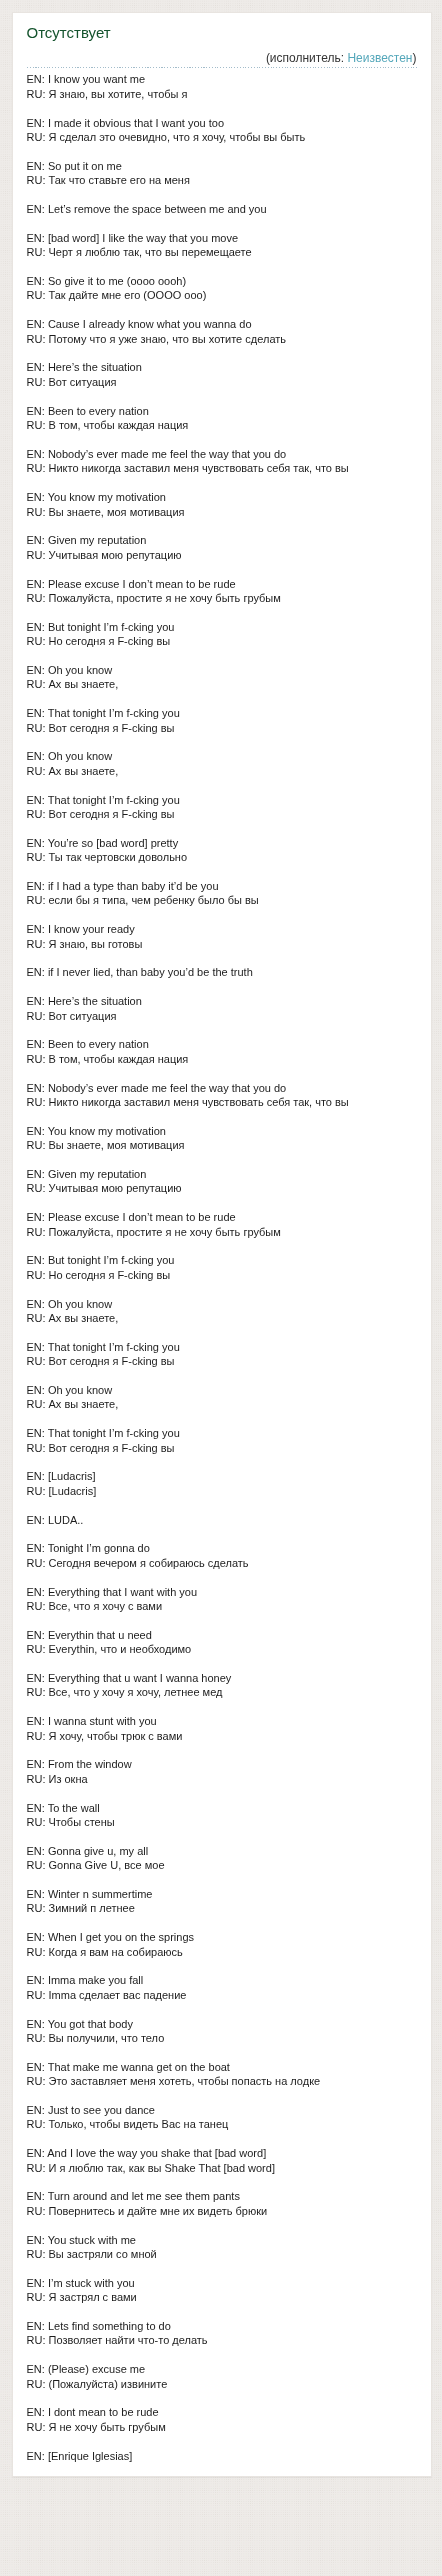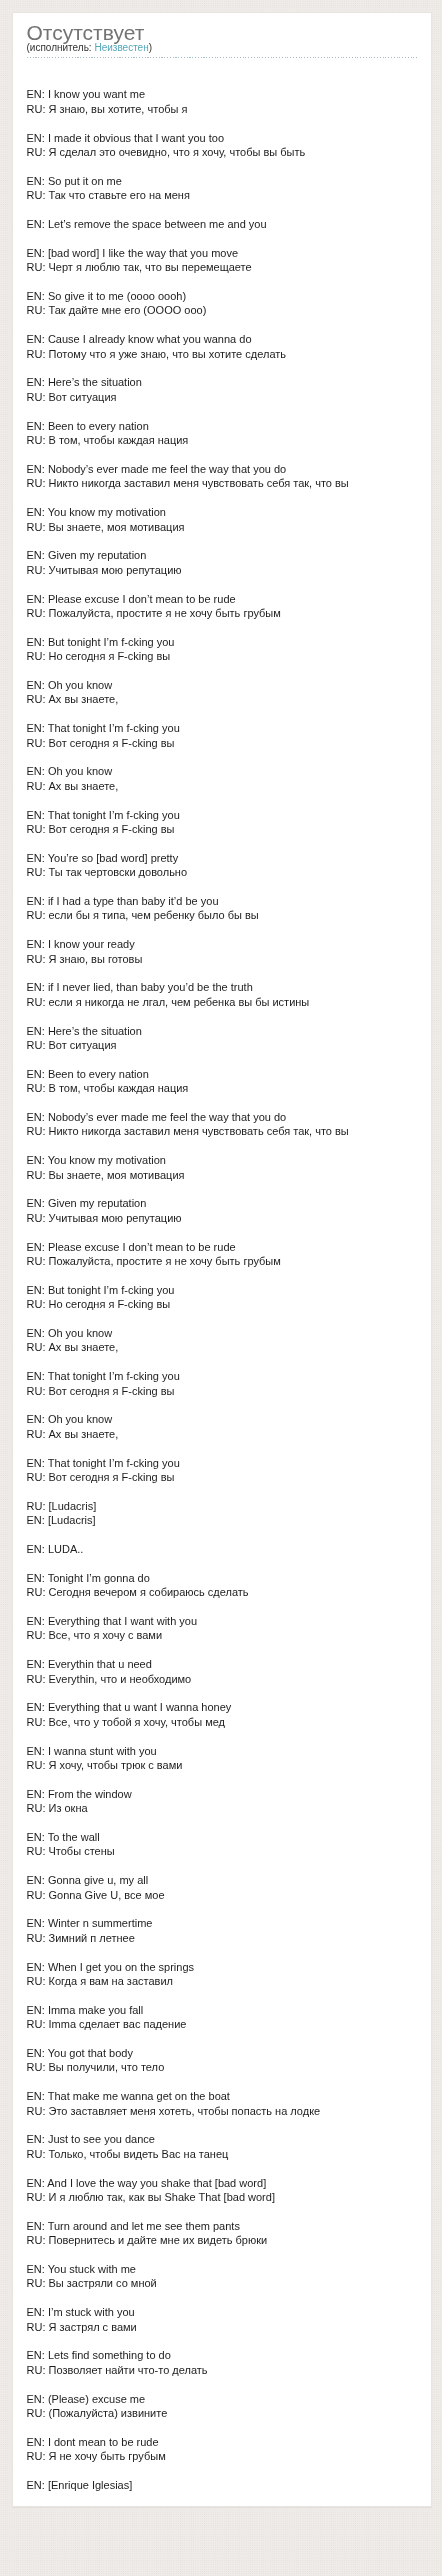--- a/index.html
+++ b/index.html
@@ -19,38 +19,39 @@
     width: 420px;
     margin: 11.6px auto 0;
     box-sizing: border-box;
     background: #ffffff;
     border: 0.6px solid #e8e4e0;
     box-shadow: 0 0.6px 1.1px rgba(0,0,0,0.05);
   }
   .header { padding: 12px 14px 0; }
   .title {
     margin: 0;
-    font-size: 21px;
+    font-size: 15px;
     line-height: 16.6px;
     font-weight: 400;
-    color: #737373;
+    color: #14532d;
   }
   .subtitle {
-    margin-top: 1px;
-    font-size: 10px;
+    margin-top: 11px;
+    font-size: 12px;
     line-height: 12px;
     color: #333333;
+    text-align: right;
   }
   .artist-link { color: #54a7ba; cursor: pointer; text-decoration: none; }
   .separator {
     height: 1.1px;
     margin: 2.8px 14px 0;
     background: repeating-linear-gradient(to right, #a3bcca 0, #a3bcca 1.1px, transparent 1.1px, transparent 2.8px);
   }
-  .lyrics { padding: 4.4px 14px 13.3px; margin-top: 25px; }
+  .lyrics { padding: 4.4px 14px 13.3px; }
   .pair { margin-bottom: 14.4px; }
   .pair:last-child { margin-bottom: 0; }
   .line {
     font-size: 11px;
     line-height: 14.4px;
     color: #1d1d1d;
     white-space: nowrap;
   }
 </style>
 </head>
@@ -167,21 +168,20 @@
         <div class="line">RU: если бы я типа, чем ребенку было бы вы</div>
       </div>
 
       <div class="pair">
         <div class="line">EN: I know your ready</div>
         <div class="line">RU: Я знаю, вы готовы</div>
       </div>
 
       <div class="pair">
         <div class="line">EN: if I never lied, than baby you’d be the truth</div>
-        <div class="line">RU: если я никогда не лгал, чем ребенка вы бы истины</div>
       </div>
 
       <div class="pair">
         <div class="line">EN: Here’s the situation</div>
         <div class="line">RU: Вот ситуация</div>
       </div>
 
       <div class="pair">
         <div class="line">EN: Been to every nation</div>
         <div class="line">RU: В том, чтобы каждая нация</div>
@@ -226,22 +226,22 @@
         <div class="line">EN: Oh you know</div>
         <div class="line">RU: Ах вы знаете,</div>
       </div>
 
       <div class="pair">
         <div class="line">EN: That tonight I’m f-cking you</div>
         <div class="line">RU: Вот сегодня я F-cking вы</div>
       </div>
 
       <div class="pair">
+        <div class="line">EN: [Ludacris]</div>
         <div class="line">RU: [Ludacris]</div>
-        <div class="line">EN: [Ludacris]</div>
       </div>
 
       <div class="pair">
         <div class="line">EN: LUDA..</div>
       </div>
 
       <div class="pair">
         <div class="line">EN: Tonight I’m gonna do</div>
         <div class="line">RU: Сегодня вечером я собираюсь сделать</div>
       </div>
@@ -251,21 +251,21 @@
         <div class="line">RU: Все, что я хочу с вами</div>
       </div>
 
       <div class="pair">
         <div class="line">EN: Everythin that u need</div>
         <div class="line">RU: Everythin, что и необходимо</div>
       </div>
 
       <div class="pair">
         <div class="line">EN: Everything that u want I wanna honey</div>
-        <div class="line">RU: Все, что у тобой я хочу, чтобы мед</div>
+        <div class="line">RU: Все, что у хочу я хочу, летнее мед</div>
       </div>
 
       <div class="pair">
         <div class="line">EN: I wanna stunt with you</div>
         <div class="line">RU: Я хочу, чтобы трюк с вами</div>
       </div>
 
       <div class="pair">
         <div class="line">EN: From the window</div>
         <div class="line">RU: Из окна</div>
@@ -281,21 +281,21 @@
         <div class="line">RU: Gonna Give U, все мое</div>
       </div>
 
       <div class="pair">
         <div class="line">EN: Winter n summertime</div>
         <div class="line">RU: Зимний п летнее</div>
       </div>
 
       <div class="pair">
         <div class="line">EN: When I get you on the springs</div>
-        <div class="line">RU: Когда я вам на заставил</div>
+        <div class="line">RU: Когда я вам на собираюсь</div>
       </div>
 
       <div class="pair">
         <div class="line">EN: Imma make you fall</div>
         <div class="line">RU: Imma сделает вас падение</div>
       </div>
 
       <div class="pair">
         <div class="line">EN: You got that body</div>
         <div class="line">RU: Вы получили, что тело</div>

